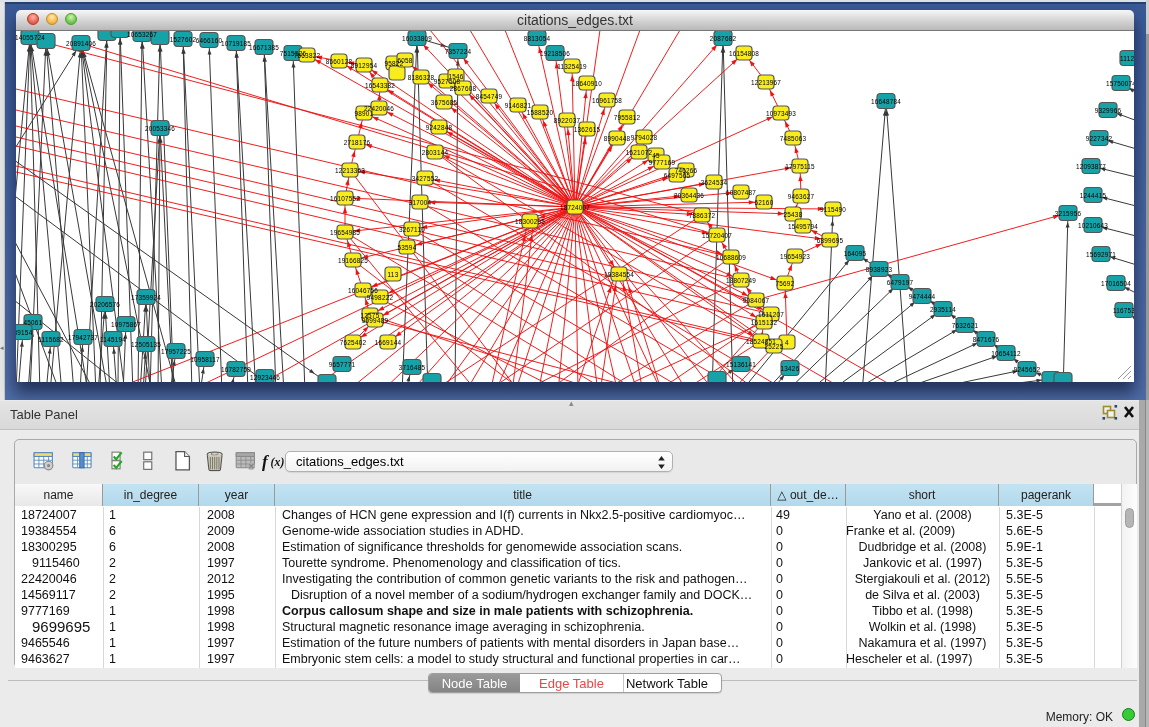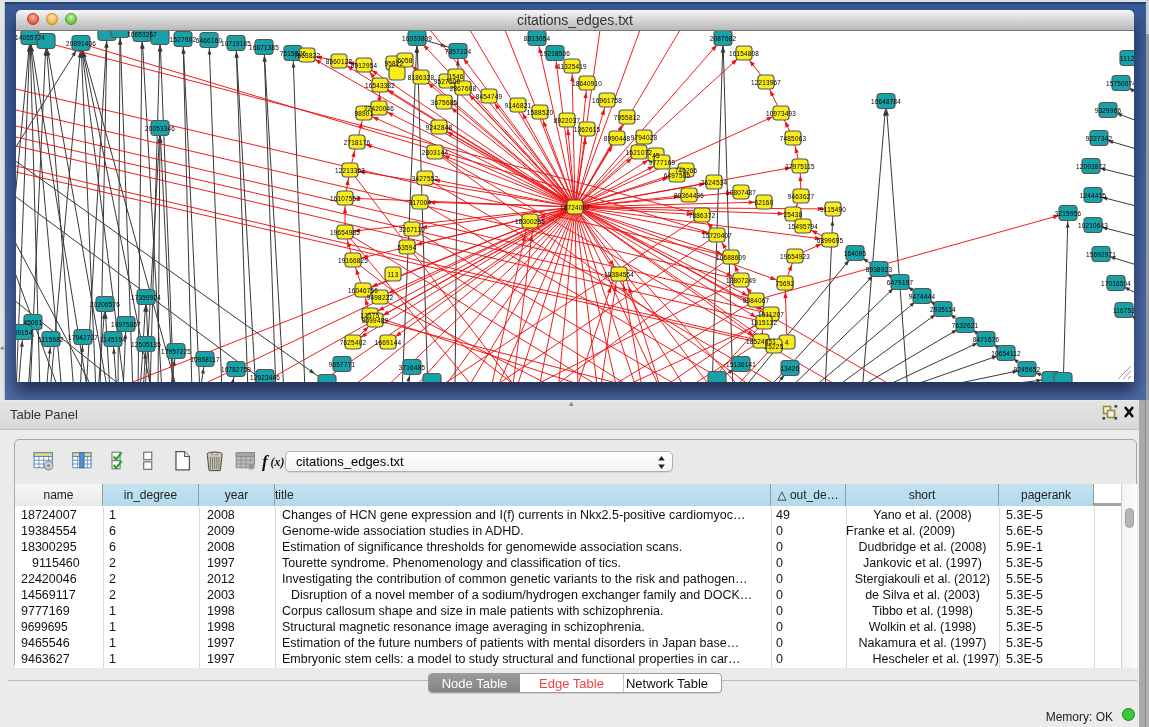--- a/index.html
+++ b/index.html
@@ -850,21 +850,21 @@
         <path d="M4.5 0 L7.8 4.5 H1.2 Z" fill="#222"></path>
         <path d="M4.5 13 L1.2 8.5 H7.8 Z" fill="#222"></path>
       </svg>
   </div>
 
   <div style="position:absolute;left:0;top:44px;width:1106px;height:184px;background:#fff;overflow:hidden">
     <div style="position:absolute;left:0;top:0;width:1106px;height:22px;border-bottom:3px solid #a3a3a3">
         <div style="position:absolute;left:0px;top:0;width:88px;height:22px;background:linear-gradient(#f8f8f8,#e8e8e8);border-right:1px solid #9a9a9a;box-sizing:border-box;text-align:center;line-height:22px;font-size:12px;color:#222">name</div>
         <div style="position:absolute;left:88px;top:0;width:96px;height:22px;background:linear-gradient(#c3e3f2,#b2d9ec);border-right:1px solid #9a9a9a;box-sizing:border-box;text-align:center;line-height:22px;font-size:12px;color:#222">in_degree</div>
         <div style="position:absolute;left:184px;top:0;width:76px;height:22px;background:linear-gradient(#c3e3f2,#b2d9ec);border-right:1px solid #9a9a9a;box-sizing:border-box;text-align:center;line-height:22px;font-size:12px;color:#222">year</div>
-        <div style="position:absolute;left:260px;top:0;width:496px;height:22px;background:linear-gradient(#c3e3f2,#b2d9ec);border-right:1px solid #9a9a9a;box-sizing:border-box;text-align:left;line-height:22px;font-size:12px;color:#222">title</div>
+        <div style="position:absolute;left:260px;top:0;width:496px;height:22px;background:linear-gradient(#c3e3f2,#b2d9ec);border-right:1px solid #9a9a9a;box-sizing:border-box;text-align:center;line-height:22px;font-size:12px;color:#222">title</div>
         <div style="position:absolute;left:756px;top:0;width:75px;height:22px;background:linear-gradient(#c3e3f2,#b2d9ec);border-right:1px solid #9a9a9a;box-sizing:border-box;text-align:center;line-height:22px;font-size:12px;color:#222">△ out_de…</div>
         <div style="position:absolute;left:831px;top:0;width:153px;height:22px;background:linear-gradient(#c3e3f2,#b2d9ec);border-right:1px solid #9a9a9a;box-sizing:border-box;text-align:center;line-height:22px;font-size:12px;color:#222">short</div>
         <div style="position:absolute;left:984px;top:0;width:95px;height:22px;background:linear-gradient(#c3e3f2,#b2d9ec);border-right:1px solid #9a9a9a;box-sizing:border-box;text-align:center;line-height:22px;font-size:12px;color:#222">pagerank</div>
       </div>
     <div style="position:absolute;left:0;top:23px;width:1106px;height:161px">
         <div style="position:absolute;left:88px;top:0;width:1px;height:162px;background:#d8d8d8"></div>
         <div style="position:absolute;left:184px;top:0;width:1px;height:162px;background:#d8d8d8"></div>
         <div style="position:absolute;left:260px;top:0;width:1px;height:162px;background:#d8d8d8"></div>
         <div style="position:absolute;left:756px;top:0;width:1px;height:162px;background:#d8d8d8"></div>
         <div style="position:absolute;left:831px;top:0;width:1px;height:162px;background:#d8d8d8"></div>
@@ -900,52 +900,52 @@
         <div style="position:absolute;left:984px;top:48px;width:95px;height:16px;line-height:16px;font-size:12.5px;color:#111;white-space:nowrap;overflow:hidden;padding-left:7px;box-sizing:border-box;">5.3E‑5</div>
         <div style="position:absolute;left:0px;top:64px;width:88px;height:16px;line-height:16px;font-size:12.5px;color:#111;white-space:nowrap;overflow:hidden;padding-left:6px;box-sizing:border-box;">22420046</div>
         <div style="position:absolute;left:88px;top:64px;width:96px;height:16px;line-height:16px;font-size:12.5px;color:#111;white-space:nowrap;overflow:hidden;padding-left:6px;box-sizing:border-box;">2</div>
         <div style="position:absolute;left:184px;top:64px;width:76px;height:16px;line-height:16px;font-size:12.5px;color:#111;white-space:nowrap;overflow:hidden;padding-left:8px;box-sizing:border-box;">2012</div>
         <div style="position:absolute;left:260px;top:64px;width:496px;height:16px;line-height:16px;font-size:12.5px;color:#111;white-space:nowrap;overflow:hidden;padding-left:7px;box-sizing:border-box;">Investigating the contribution of common genetic variants to the risk and pathogen…</div>
         <div style="position:absolute;left:756px;top:64px;width:75px;height:16px;line-height:16px;font-size:12.5px;color:#111;white-space:nowrap;overflow:hidden;padding-left:5px;box-sizing:border-box;">0</div>
         <div style="position:absolute;left:831px;top:64px;width:153px;height:16px;line-height:16px;font-size:12.5px;color:#111;white-space:nowrap;overflow:hidden;text-align:center;">Stergiakouli et al. (2012)</div>
         <div style="position:absolute;left:984px;top:64px;width:95px;height:16px;line-height:16px;font-size:12.5px;color:#111;white-space:nowrap;overflow:hidden;padding-left:7px;box-sizing:border-box;">5.5E‑5</div>
         <div style="position:absolute;left:0px;top:80px;width:88px;height:16px;line-height:16px;font-size:12.5px;color:#111;white-space:nowrap;overflow:hidden;padding-left:6px;box-sizing:border-box;">14569117</div>
         <div style="position:absolute;left:88px;top:80px;width:96px;height:16px;line-height:16px;font-size:12.5px;color:#111;white-space:nowrap;overflow:hidden;padding-left:6px;box-sizing:border-box;">2</div>
-        <div style="position:absolute;left:184px;top:80px;width:76px;height:16px;line-height:16px;font-size:12.5px;color:#111;white-space:nowrap;overflow:hidden;padding-left:8px;box-sizing:border-box;">2003</div>
+        <div style="position:absolute;left:184px;top:80px;width:76px;height:16px;line-height:16px;font-size:12.5px;color:#111;white-space:nowrap;overflow:hidden;padding-left:8px;box-sizing:border-box;">1995</div>
         <div style="position:absolute;left:260px;top:80px;width:496px;height:16px;line-height:16px;font-size:12.5px;color:#111;white-space:nowrap;overflow:hidden;padding-left:7px;box-sizing:border-box;margin-left:9px;">Disruption of a novel member of a sodium/hydrogen exchanger family and DOCK…</div>
         <div style="position:absolute;left:756px;top:80px;width:75px;height:16px;line-height:16px;font-size:12.5px;color:#111;white-space:nowrap;overflow:hidden;padding-left:5px;box-sizing:border-box;">0</div>
         <div style="position:absolute;left:831px;top:80px;width:153px;height:16px;line-height:16px;font-size:12.5px;color:#111;white-space:nowrap;overflow:hidden;text-align:center;">de Silva et al. (2003)</div>
         <div style="position:absolute;left:984px;top:80px;width:95px;height:16px;line-height:16px;font-size:12.5px;color:#111;white-space:nowrap;overflow:hidden;padding-left:7px;box-sizing:border-box;">5.3E‑5</div>
         <div style="position:absolute;left:0px;top:96px;width:88px;height:16px;line-height:16px;font-size:12.5px;color:#111;white-space:nowrap;overflow:hidden;padding-left:6px;box-sizing:border-box;">9777169</div>
         <div style="position:absolute;left:88px;top:96px;width:96px;height:16px;line-height:16px;font-size:12.5px;color:#111;white-space:nowrap;overflow:hidden;padding-left:6px;box-sizing:border-box;">1</div>
         <div style="position:absolute;left:184px;top:96px;width:76px;height:16px;line-height:16px;font-size:12.5px;color:#111;white-space:nowrap;overflow:hidden;padding-left:8px;box-sizing:border-box;">1998</div>
-        <div style="position:absolute;left:260px;top:96px;width:496px;height:16px;line-height:16px;font-size:12.5px;color:#111;white-space:nowrap;overflow:hidden;padding-left:7px;box-sizing:border-box;">Corpus callosum shape and size in male patients with schizophrenia.</div>
+        <div style="position:absolute;left:260px;top:96px;width:496px;height:16px;line-height:16px;font-size:12.5px;color:#111;white-space:nowrap;overflow:hidden;padding-left:7px;box-sizing:border-box;font-weight:bold;">Corpus callosum shape and size in male patients with schizophrenia.</div>
         <div style="position:absolute;left:756px;top:96px;width:75px;height:16px;line-height:16px;font-size:12.5px;color:#111;white-space:nowrap;overflow:hidden;padding-left:5px;box-sizing:border-box;">0</div>
         <div style="position:absolute;left:831px;top:96px;width:153px;height:16px;line-height:16px;font-size:12.5px;color:#111;white-space:nowrap;overflow:hidden;text-align:center;">Tibbo et al. (1998)</div>
         <div style="position:absolute;left:984px;top:96px;width:95px;height:16px;line-height:16px;font-size:12.5px;color:#111;white-space:nowrap;overflow:hidden;padding-left:7px;box-sizing:border-box;">5.3E‑5</div>
-        <div style="position:absolute;left:0px;top:112px;width:88px;height:16px;line-height:16px;font-size:12px;color:#111;white-space:nowrap;overflow:hidden;padding-left:6px;box-sizing:border-box;">9699695</div>
+        <div style="position:absolute;left:0px;top:112px;width:88px;height:16px;line-height:16px;font-size:15px;color:#111;white-space:nowrap;overflow:hidden;padding-left:17px;box-sizing:border-box;">9699695</div>
         <div style="position:absolute;left:88px;top:112px;width:96px;height:16px;line-height:16px;font-size:12.5px;color:#111;white-space:nowrap;overflow:hidden;padding-left:6px;box-sizing:border-box;">1</div>
         <div style="position:absolute;left:184px;top:112px;width:76px;height:16px;line-height:16px;font-size:12.5px;color:#111;white-space:nowrap;overflow:hidden;padding-left:8px;box-sizing:border-box;">1998</div>
         <div style="position:absolute;left:260px;top:112px;width:496px;height:16px;line-height:16px;font-size:12.5px;color:#111;white-space:nowrap;overflow:hidden;padding-left:7px;box-sizing:border-box;">Structural magnetic resonance image averaging in schizophrenia.</div>
         <div style="position:absolute;left:756px;top:112px;width:75px;height:16px;line-height:16px;font-size:12.5px;color:#111;white-space:nowrap;overflow:hidden;padding-left:5px;box-sizing:border-box;">0</div>
         <div style="position:absolute;left:831px;top:112px;width:153px;height:16px;line-height:16px;font-size:12.5px;color:#111;white-space:nowrap;overflow:hidden;text-align:center;">Wolkin et al. (1998)</div>
         <div style="position:absolute;left:984px;top:112px;width:95px;height:16px;line-height:16px;font-size:12.5px;color:#111;white-space:nowrap;overflow:hidden;padding-left:7px;box-sizing:border-box;">5.3E‑5</div>
         <div style="position:absolute;left:0px;top:128px;width:88px;height:16px;line-height:16px;font-size:12.5px;color:#111;white-space:nowrap;overflow:hidden;padding-left:6px;box-sizing:border-box;">9465546</div>
         <div style="position:absolute;left:88px;top:128px;width:96px;height:16px;line-height:16px;font-size:12.5px;color:#111;white-space:nowrap;overflow:hidden;padding-left:6px;box-sizing:border-box;">1</div>
         <div style="position:absolute;left:184px;top:128px;width:76px;height:16px;line-height:16px;font-size:12.5px;color:#111;white-space:nowrap;overflow:hidden;padding-left:8px;box-sizing:border-box;">1997</div>
         <div style="position:absolute;left:260px;top:128px;width:496px;height:16px;line-height:16px;font-size:12.5px;color:#111;white-space:nowrap;overflow:hidden;padding-left:7px;box-sizing:border-box;">Estimation of the future numbers of patients with mental disorders in Japan base…</div>
         <div style="position:absolute;left:756px;top:128px;width:75px;height:16px;line-height:16px;font-size:12.5px;color:#111;white-space:nowrap;overflow:hidden;padding-left:5px;box-sizing:border-box;">0</div>
         <div style="position:absolute;left:831px;top:128px;width:153px;height:16px;line-height:16px;font-size:12.5px;color:#111;white-space:nowrap;overflow:hidden;text-align:center;">Nakamura et al. (1997)</div>
         <div style="position:absolute;left:984px;top:128px;width:95px;height:16px;line-height:16px;font-size:12.5px;color:#111;white-space:nowrap;overflow:hidden;padding-left:7px;box-sizing:border-box;">5.3E‑5</div>
         <div style="position:absolute;left:0px;top:144px;width:88px;height:16px;line-height:16px;font-size:12.5px;color:#111;white-space:nowrap;overflow:hidden;padding-left:6px;box-sizing:border-box;">9463627</div>
         <div style="position:absolute;left:88px;top:144px;width:96px;height:16px;line-height:16px;font-size:12.5px;color:#111;white-space:nowrap;overflow:hidden;padding-left:6px;box-sizing:border-box;">1</div>
         <div style="position:absolute;left:184px;top:144px;width:76px;height:16px;line-height:16px;font-size:12.5px;color:#111;white-space:nowrap;overflow:hidden;padding-left:8px;box-sizing:border-box;">1997</div>
         <div style="position:absolute;left:260px;top:144px;width:496px;height:16px;line-height:16px;font-size:12.5px;color:#111;white-space:nowrap;overflow:hidden;padding-left:7px;box-sizing:border-box;">Embryonic stem cells: a model to study structural and functional properties in car…</div>
         <div style="position:absolute;left:756px;top:144px;width:75px;height:16px;line-height:16px;font-size:12.5px;color:#111;white-space:nowrap;overflow:hidden;padding-left:5px;box-sizing:border-box;">0</div>
-        <div style="position:absolute;left:831px;top:144px;width:153px;height:16px;line-height:16px;font-size:12.5px;color:#111;white-space:nowrap;overflow:hidden;text-align:right;">Hescheler et al. (1997)</div>
+        <div style="position:absolute;left:831px;top:144px;width:153px;height:16px;line-height:16px;font-size:12.5px;color:#111;white-space:nowrap;overflow:hidden;text-align:left;">Hescheler et al. (1997)</div>
         <div style="position:absolute;left:984px;top:144px;width:95px;height:16px;line-height:16px;font-size:12.5px;color:#111;white-space:nowrap;overflow:hidden;padding-left:7px;box-sizing:border-box;">5.3E‑5</div>
       </div>
   </div>
 
   <div style="position:absolute;left:1106px;top:44px;width:16px;height:184px;background:linear-gradient(90deg,#f2f2f2,#fdfdfd);border-left:1px solid #d0d0d0">
     <div style="position:absolute;left:3px;top:24px;width:9px;height:20px;border-radius:5px;background:#b5b5b5;border:1px solid #9e9e9e;box-sizing:border-box"></div>
   </div>
 </div>
 
 <div style="position:absolute;left:8px;top:680px;width:1129px;height:1px;background:#bdbdbd"></div>

